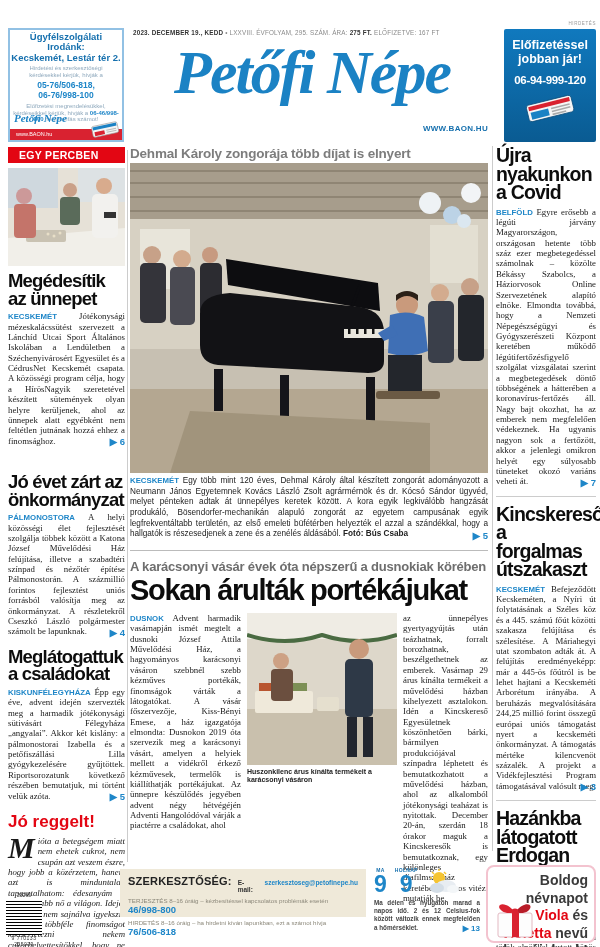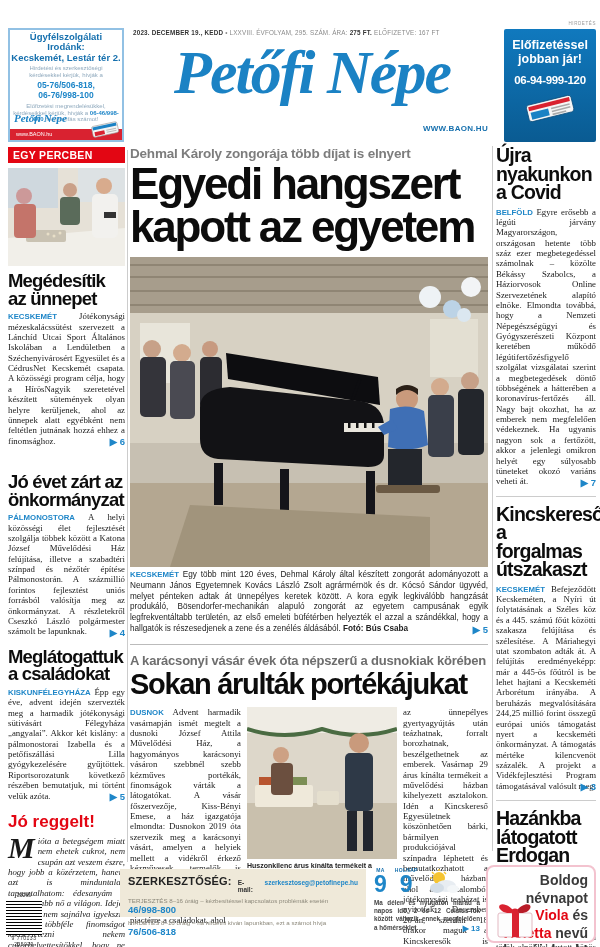--- a/index.html
+++ b/index.html
@@ -27,21 +27,21 @@
   .site-url{position:absolute;left:130px;top:124px;width:358px;text-align:right;
             font-weight:bold;font-size:8px;color:#1670ae;letter-spacing:.3px;}
   .ad-note{position:absolute;right:4px;top:21px;font-size:4.5px;color:#9a9a9a;letter-spacing:.6px;}
   .subscribe-ad{position:absolute;left:504px;top:29px;width:92px;height:113px;border-radius:2px;
                 background:linear-gradient(#1079be,#0a5b92);color:#fff;text-align:center;
                 box-sizing:border-box;padding-top:9px;}
   .ad-line{font-weight:bold;font-size:12.5px;line-height:1.15;}
   .ad-phone{font-weight:bold;font-size:11.5px;margin-top:7px;letter-spacing:-.3px;}
   
   .egy-percben{position:absolute;left:8px;top:147px;width:117px;height:16px;background:#e30613;
-               color:#fff;font-weight:bold;font-size:10.5px;line-height:16px;padding-left:5px;
+               color:#fff;font-weight:bold;font-size:10.5px;line-height:16px;padding-left:11px;
                box-sizing:border-box;letter-spacing:.3px;}
   .left-rail{position:absolute;left:8px;top:168px;width:117px;}
   .center-col{position:absolute;left:130px;top:146px;width:358px;}
   .right-rail{position:absolute;left:496px;top:146px;width:100px;}
   .vrule{position:absolute;width:0;border-left:1px solid #ccc;}
   .serif-body{font-family:"Liberation Serif",serif;font-size:8.8px;line-height:1.18;
               text-align:justify;color:#1a1a1a;}
   .lead{font-family:"Liberation Sans",sans-serif;font-weight:bold;font-size:7.8px;color:#1e86c8;}
   .pageref{text-align:right;color:#1e86c8;font-weight:bold;font-size:9.5px;margin-top:-10px;
            font-family:"Liberation Sans",sans-serif;}
@@ -179,24 +179,20 @@
     <p class="serif-body" style="margin:0"><span class="lead">KISKUNFÉLEGYHÁZA</span><span> Épp egy éve, advent idején szervezték meg a harmadik jótékonysági sütivásárt Félegyháza „angyalai”. Akkor két kislány: a pálmonostorai Izabella és a petőfiszállási Lilla gyógykezelésére gyűjtöttek. Riportsorozatunk következő részében bemutatjuk, mi történt velük azóta.</span></p>
     <div class="pageref">▶ 5</div>
 
     <div class="morning-title">Jó reggelt!</div>
     <p class="morning-body" style="margin:0"><span class="dropcap">M</span><span>ióta a betegségem miatt nem ehetek cukrot, nem csupán azt veszem észre, hogy jobb a közérzetem, hanem azt is minduntalan tapasztalhatom: édesanyám a legklasszabb nő a világon. Idejét és pénzét nem sajnálva igyekszik mindig többféle finomságot kikísérletezni nekem cukorhelyettesítőkkel, hogy ne kelljen teljesen lemondanom az édességekről. Ugyanis rajongásig szeretem őket. Tényleg. Anyunak köszönhetően pedig megtanulhatom, hogy sok mindent megtarthatok a régi étkezési szokásaimból, csak más hozzávalókkal. A fehér cukor jelentette édes íz pedig egyáltalán nem hiányzik már. Ráadásul az a finomság, amit édesanyám készít, százszor jobban ízlik, mint a legdrágább csokoládé. </span></p>
 
   </div>
 
   <div class="center-col">
     <div class="kicker">Dehmal Károly zongorája több díjat is elnyert</div>
-    <h1 class="main-head">
-        <span style="display:block">Egyedi hangszert</span>
-        <span style="display:block">kapott az egyetem</span>
-      </h1>
 
     <svg width="358" height="310" viewBox="0 0 358 310" style="display:block">
       <rect width="358" height="310" fill="#c7c0b2"></rect>
       <rect y="0" width="358" height="56" fill="#a79d8c"></rect>
       <g stroke="#8f8574" stroke-width="2">
           <line x1="0" y1="8" x2="358" y2="8"></line>
           <line x1="0" y1="20" x2="358" y2="20"></line>
           <line x1="0" y1="34" x2="358" y2="34"></line>
           <line x1="0" y1="48" x2="358" y2="48"></line>
         </g>

